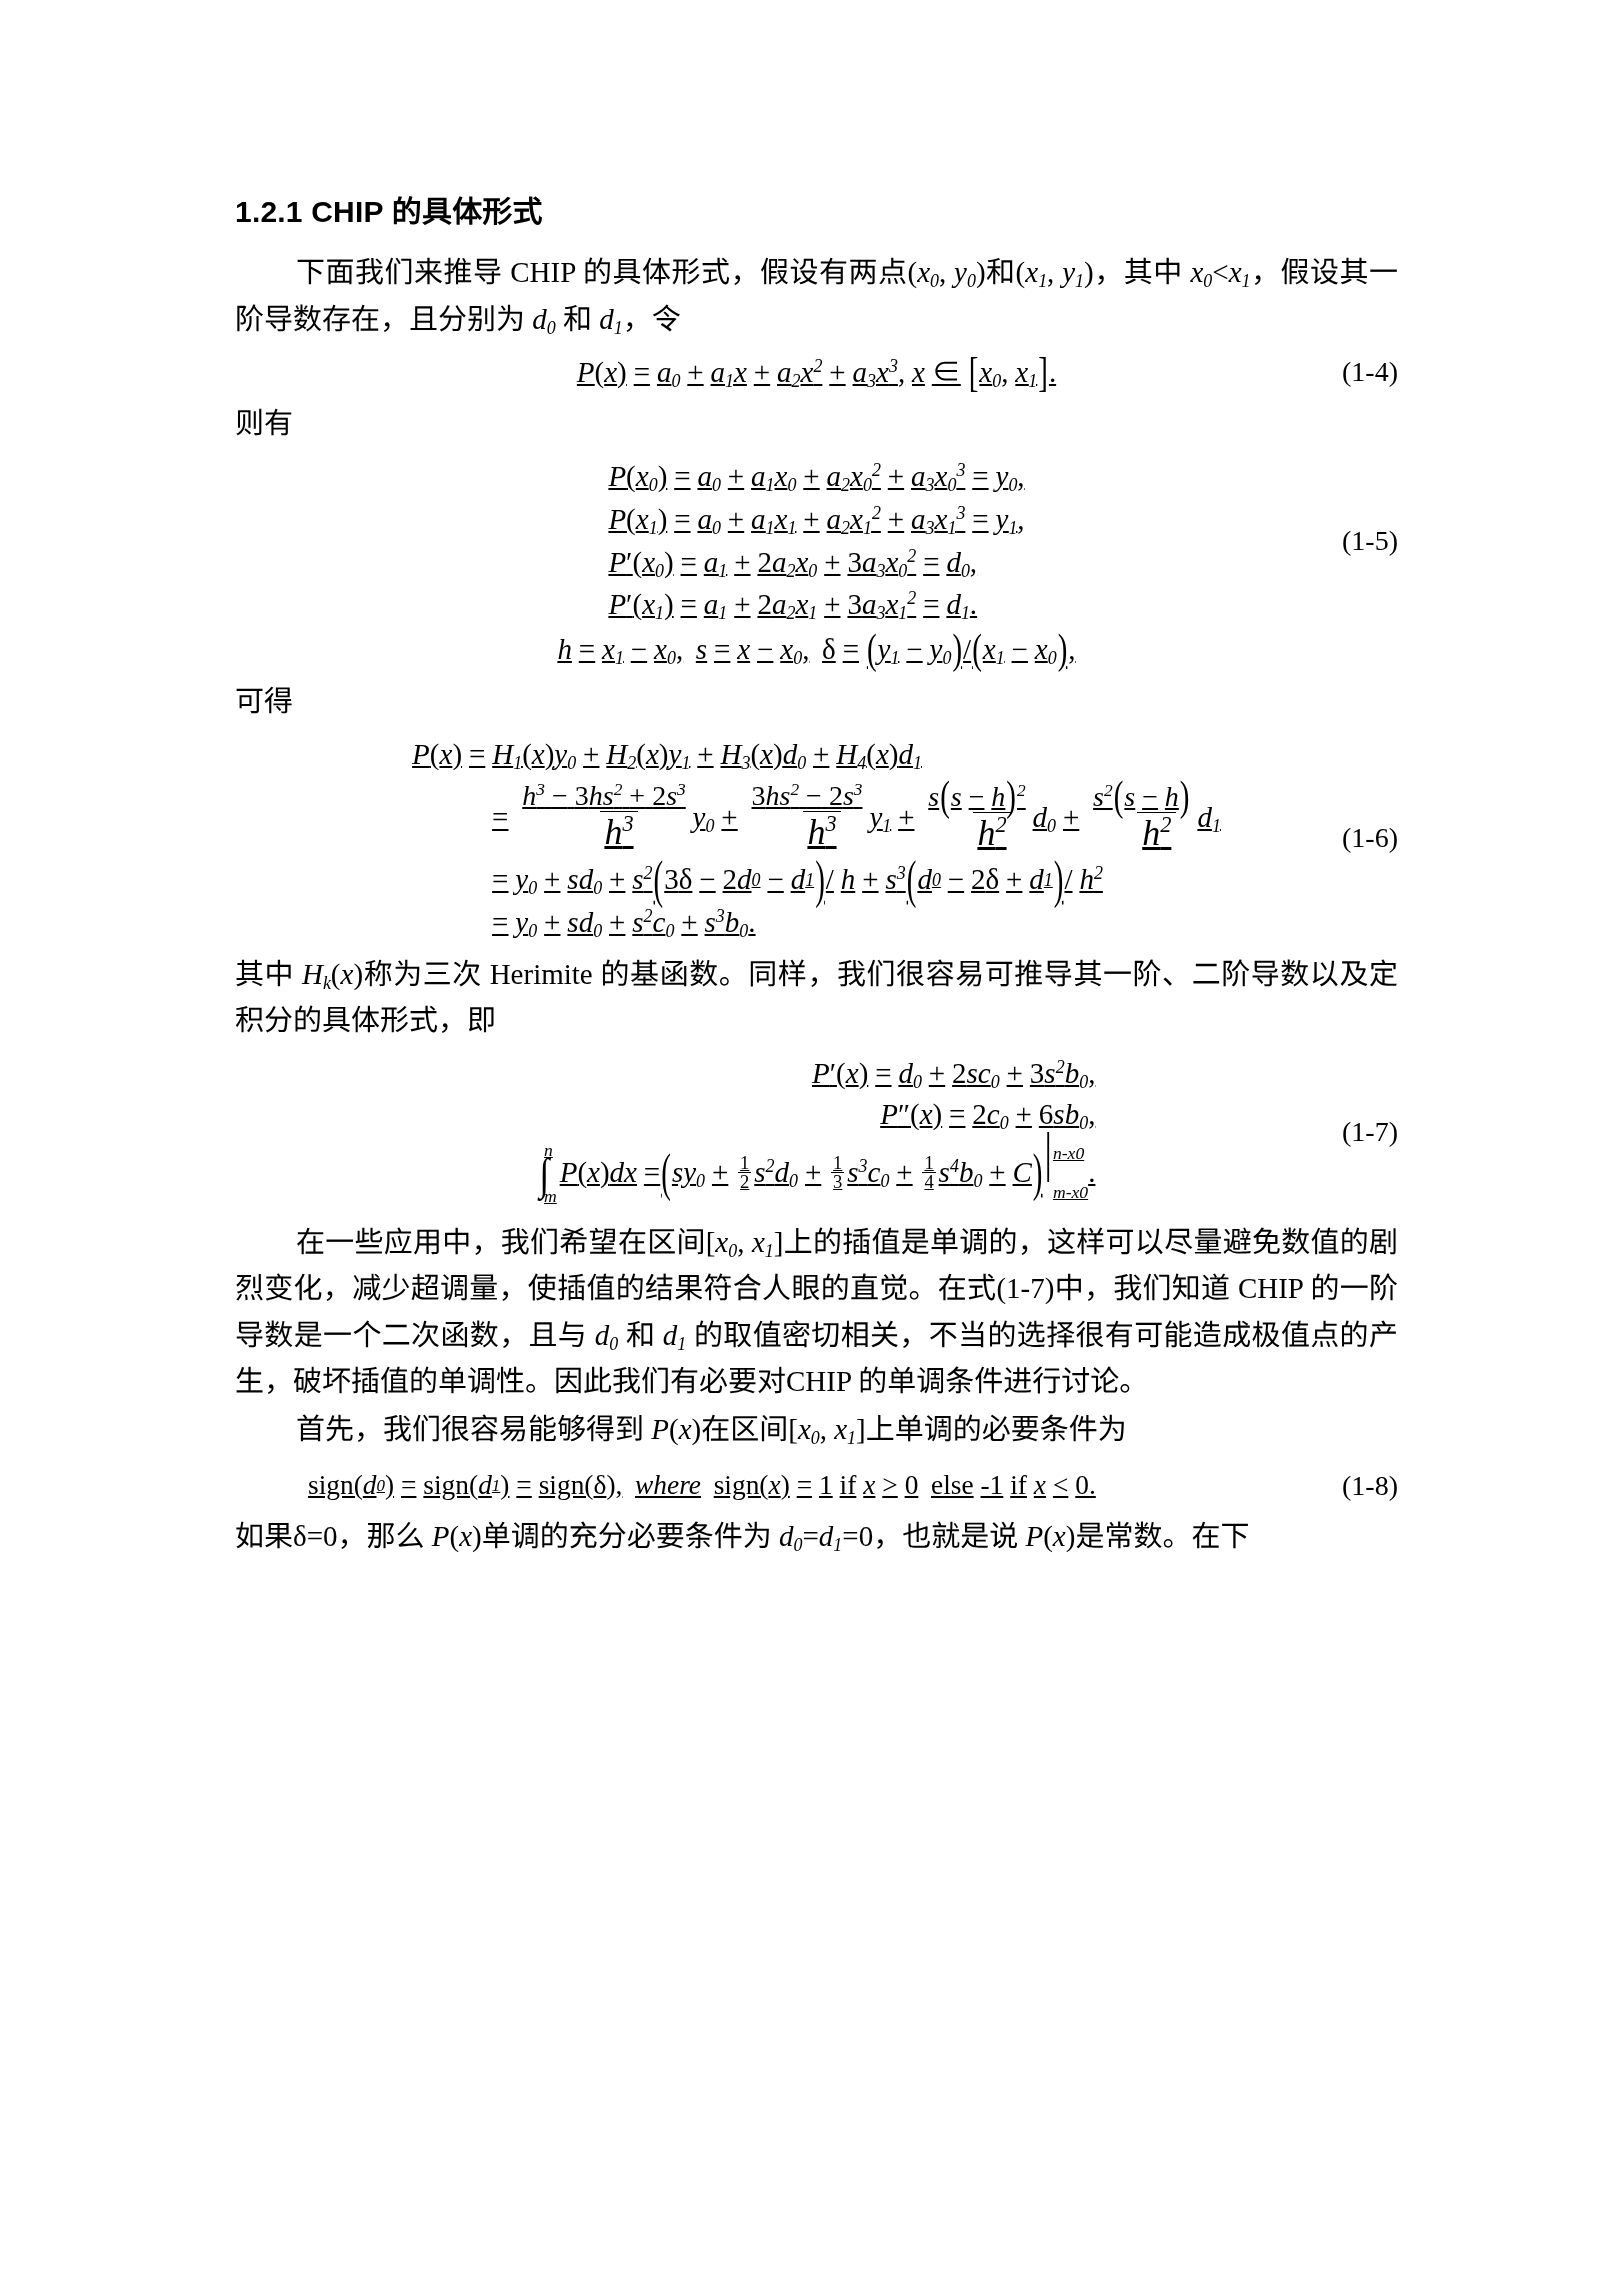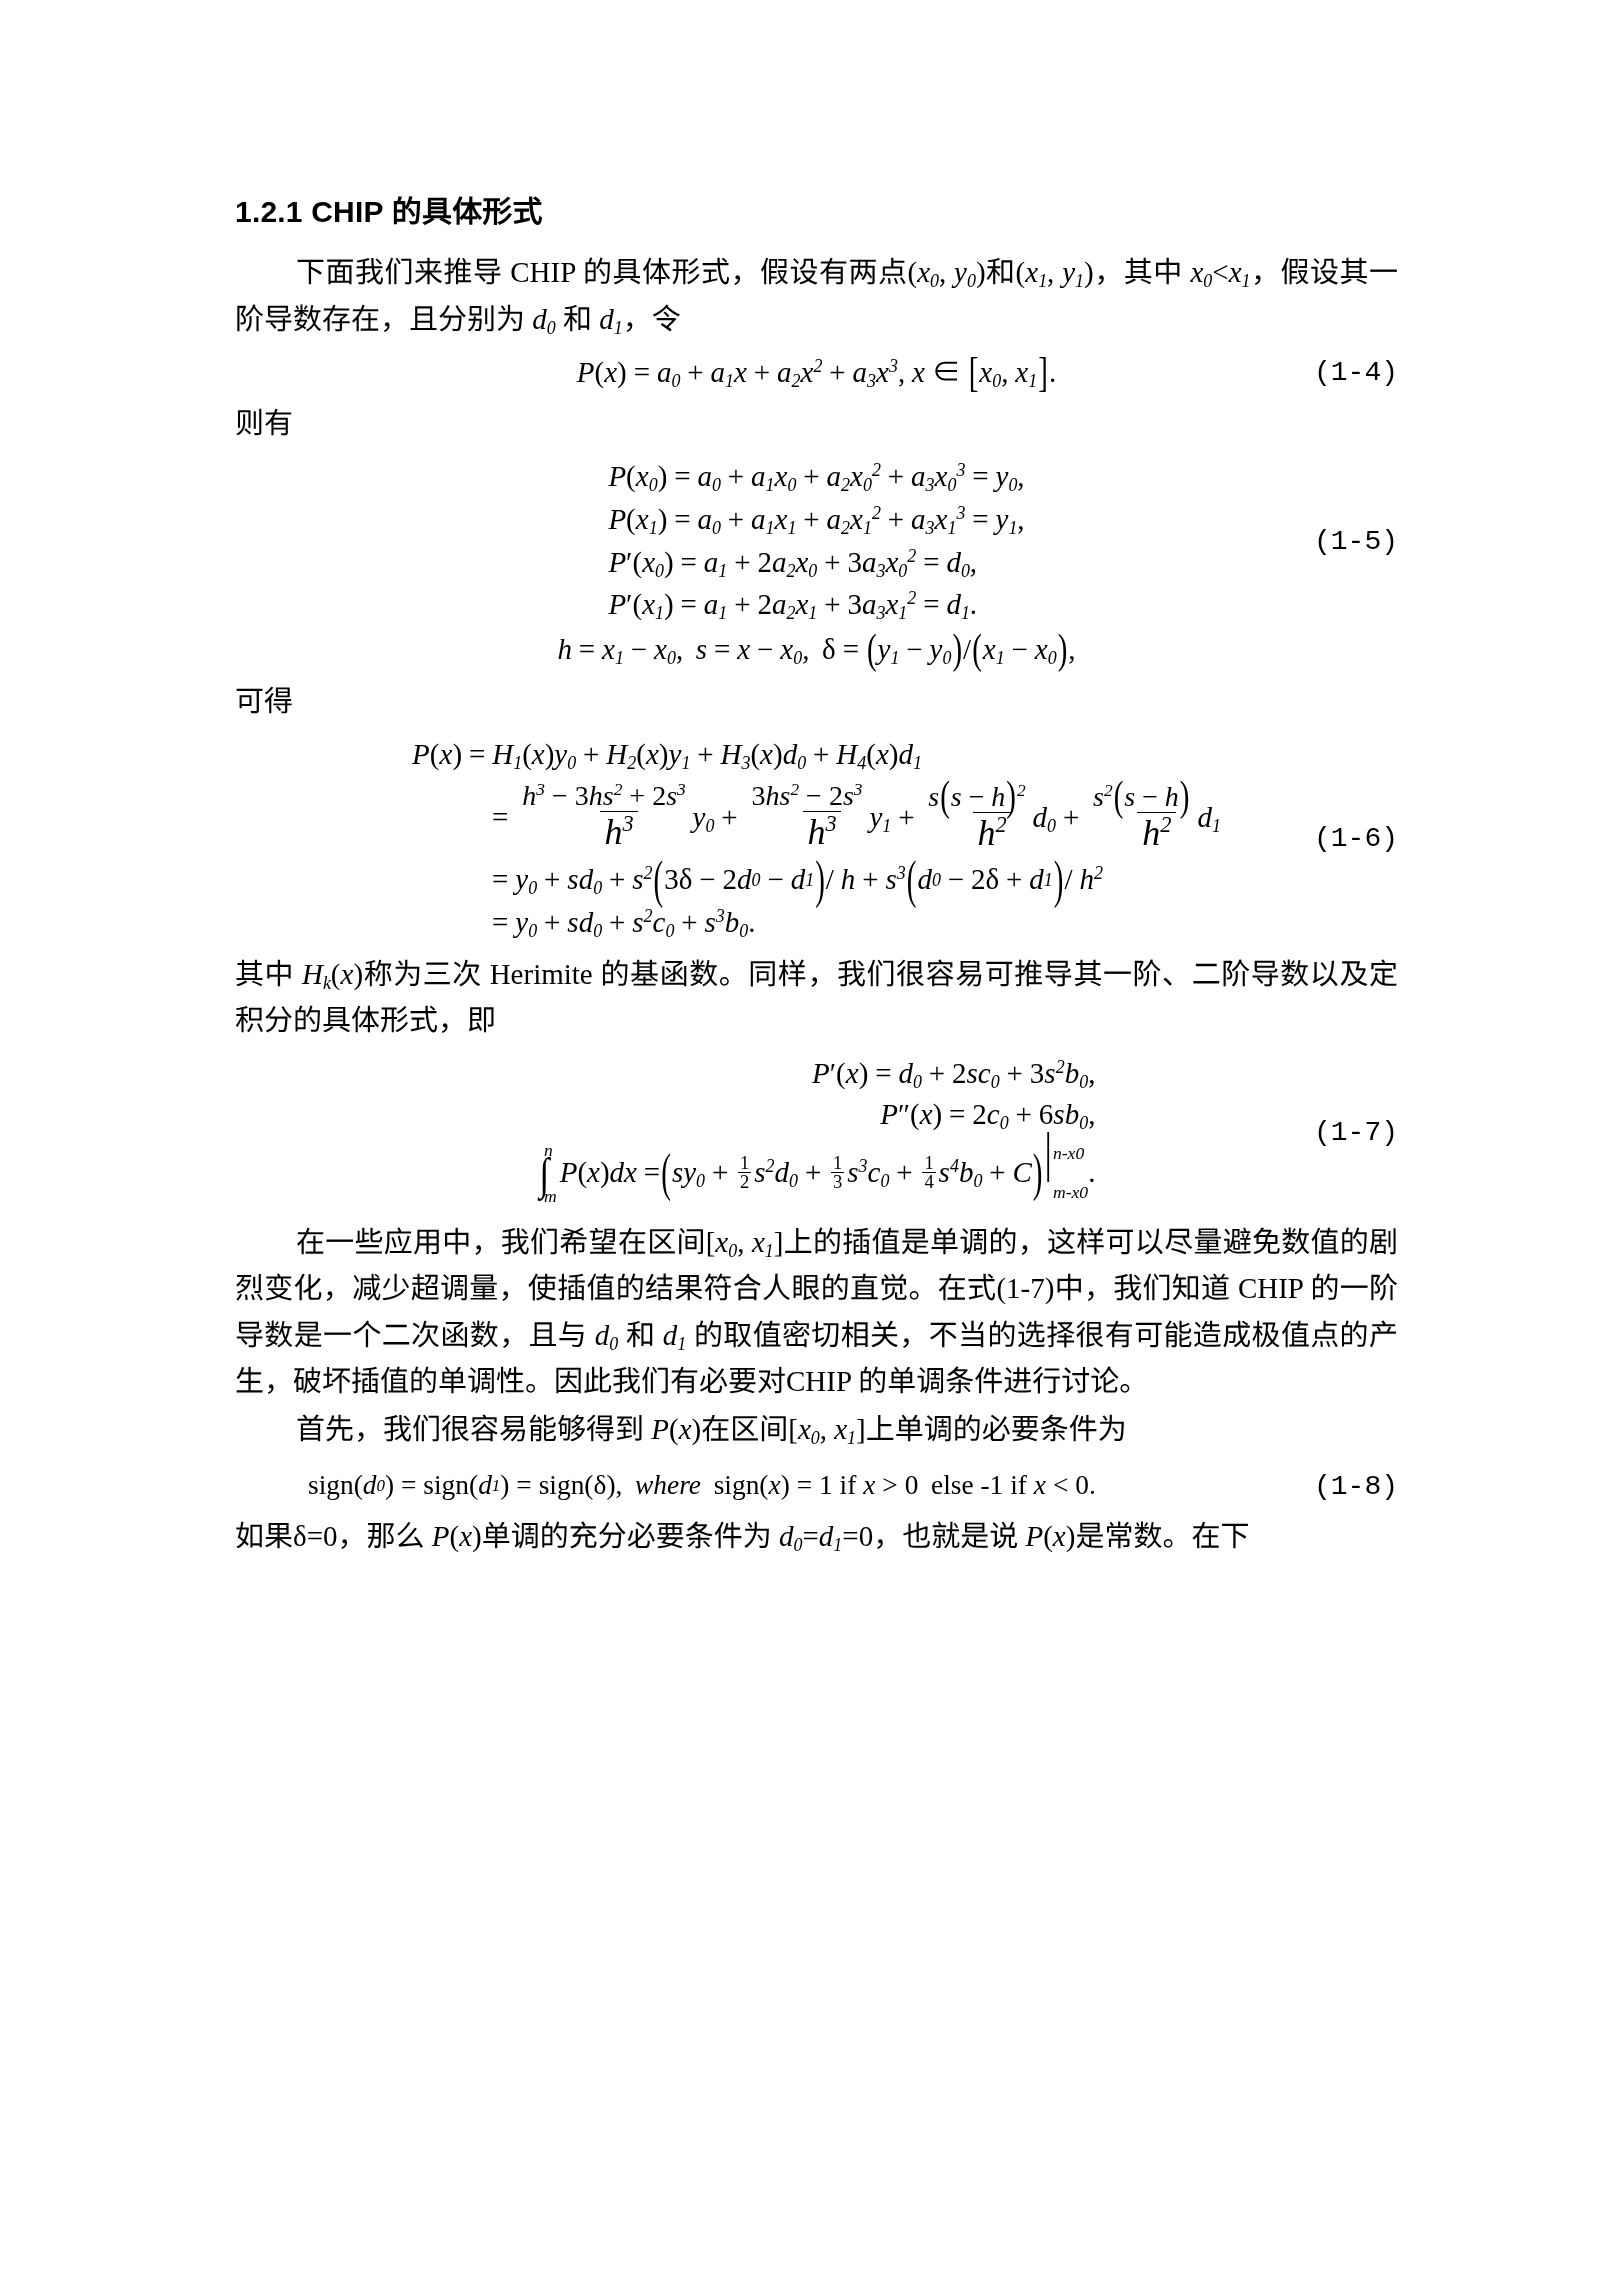--- a/index.html
+++ b/index.html
@@ -39,31 +39,31 @@
   p.body.indent { text-indent:61px; }
   p.body.tight { margin-bottom:0; }
   
   .mathline {
     font-family:"Liberation Serif", serif;
     font-style:italic;
     font-size:29px;
     line-height:1.0;
     white-space:nowrap;
   }
-  .mrow { display:flex; align-items:center; justify-content:flex-start; white-space:nowrap; }
+  .mrow { display:flex; align-items:center; justify-content:flex-start; white-space:nowrap;text-decoration:underline; }
   sub, sup { font-style:italic; font-size:62%; line-height:0; }
   sub { vertical-align:-0.30em; }
   sup { vertical-align:0.58em; }
   .opn { font-style:normal; }
   
   .eqblock { position:relative; margin:15.7px 0 13.7px 0; }
   .eqtag {
     position:absolute; right:0; top:50%;
     transform:translateY(-50%);
-    font-family:Liberation Mono, monospace;
+    font-family:Liberation Serif, serif;
     font-style:normal;
     font-size:28px;
   }
   .center-wrap { display:flex; justify-content:center; }
   
   .frac {
     display:inline-flex; flex-direction:column;
     align-items:center; vertical-align:middle;
     margin:0 2px; position:relative; top:-1px;justify-content:space-between;
   }

